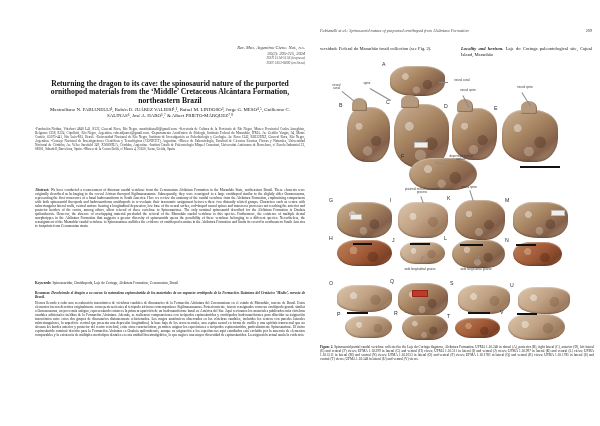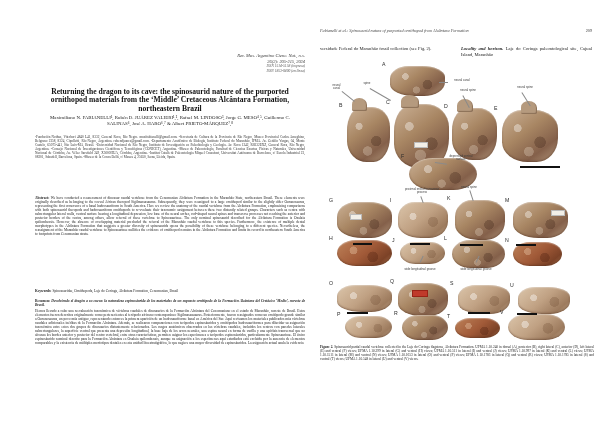--- a/index.html
+++ b/index.html
@@ -1,19 +1,19 @@
 <!DOCTYPE html>
 <html><head>
 <meta charset="utf-8">
 <style>
   html,body{margin:0;padding:0;background:#fff;}
   .canvas{position:relative;width:600px;height:426px;background:#ffffff;overflow:hidden;
           font-family:"Liberation Serif",serif;color:#1c1c1c;}
   
-  .page-left{position:absolute;left:0;top:8px;width:312px;height:374px;}
+  .page-left{position:absolute;left:0;top:0;width:312px;height:374px;}
   .jref{position:absolute;left:35px;top:45px;width:270px;text-align:right;font-style:italic;color:#3a3a3a;}
   .jref .l1{font-size:4.6px;line-height:5.6px;}
   .jref .l2{font-size:4.4px;line-height:5.4px;}
   .jref .l3{font-size:3.6px;line-height:4.6px;color:#555;}
   .title{position:absolute;left:35px;top:80px;width:270px;margin:0;text-align:center;
          font-size:7.6px;line-height:8.4px;font-weight:bold;color:#111;}
   .authors{position:absolute;left:45px;top:107px;width:250px;text-align:center;
            font-size:4.9px;line-height:6.2px;}
   .affil{position:absolute;left:35px;top:127px;width:270px;text-align:justify;
          font-size:3.4px;line-height:4.05px;color:#333;}

